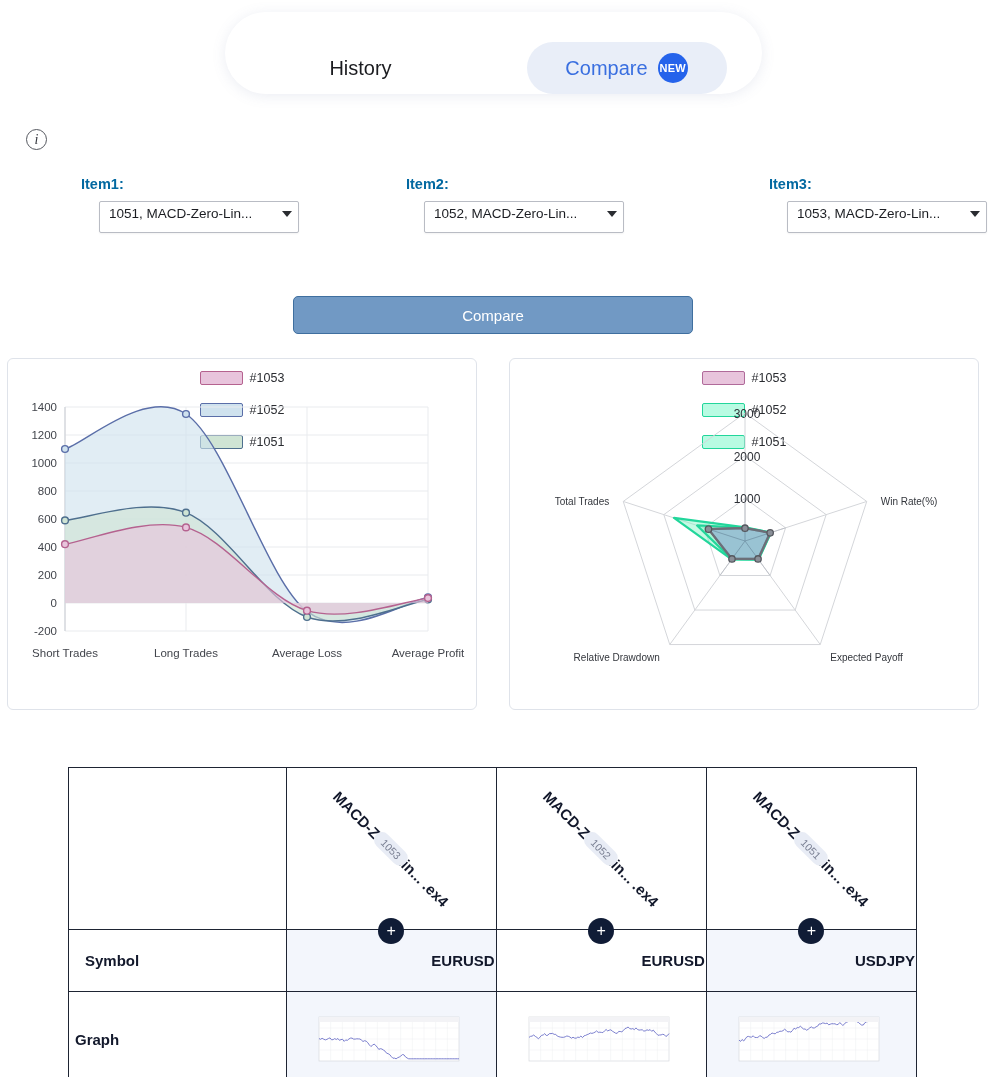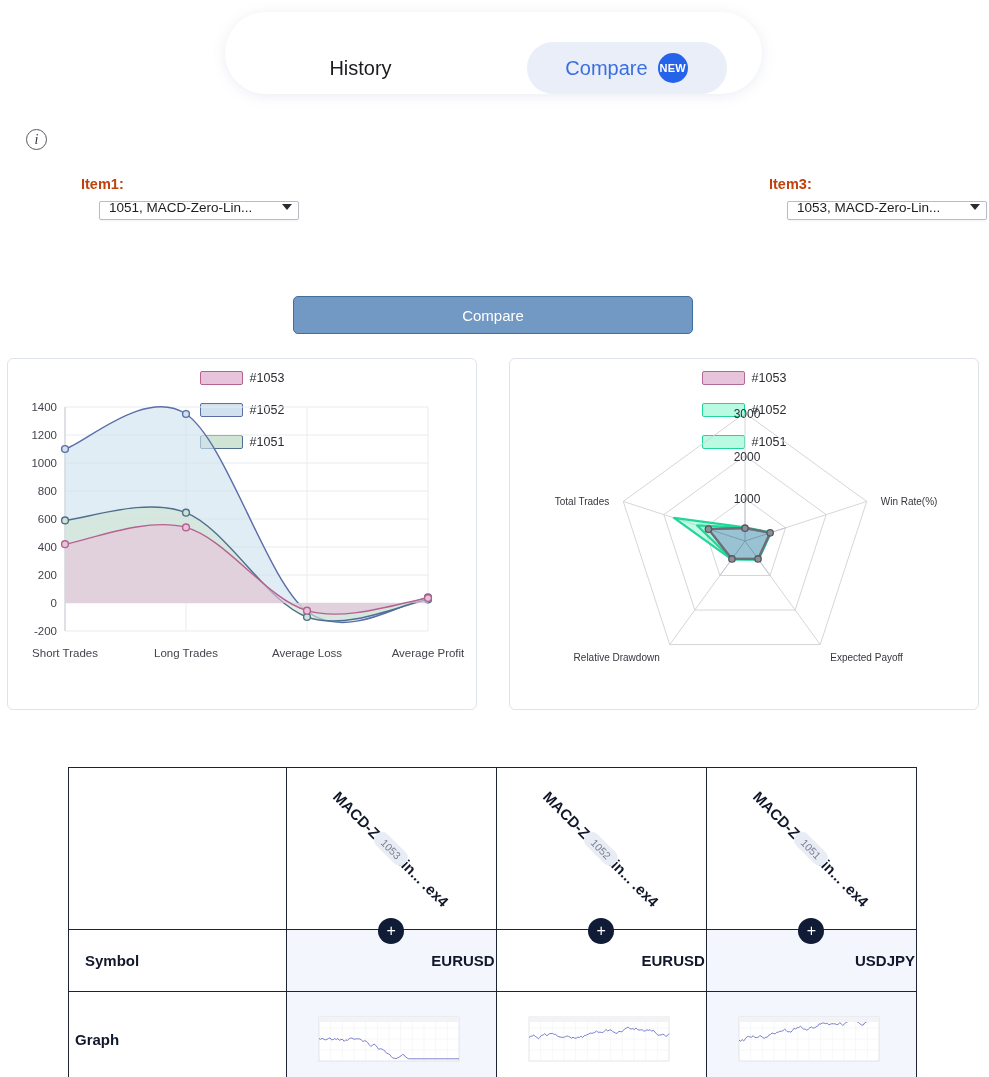--- a/index.html
+++ b/index.html
@@ -50,23 +50,23 @@
     display: flex; align-items: center; justify-content: center;
     cursor: pointer;
   }
 
   
   .selectors { position: absolute; left: 0; top: 176px; width: 989px; height: 70px; }
   .sel-group { position: absolute; }
   .sel-g1 { left: 81px; }
   .sel-g2 { left: 406px; }
   .sel-g3 { left: 769px; }
-  .sel-label { font-size: 14.5px; font-weight: bold; color: #c2410c; margin-bottom: 9px; }
+  .sel-label { font-size: 14.5px; font-weight: bold; color: #0369a1; margin-bottom: 9px; }
   .sel-box {
-    width: 200px; height: 19px;
+    width: 200px; height: 32px;
     background: #ffffff;
     border: 1px solid #b9bcc4;
     border-radius: 2px;
     display: flex; align-items: center;
     padding: 0 6px 7px 9px;
     font-size: 13.5px; color: #1b1d22;
     cursor: pointer;
     box-shadow: 0 1px 2px rgba(0,0,0,0.05);
   }
   .sel-g1 .sel-box { margin-left: 18px; }
@@ -163,20 +163,27 @@
 
   <div class="info-icon">
     <span>i</span>
   </div>
 
   <div class="selectors">
     <div class="sel-group sel-g1">
       <div class="sel-label">Item1:</div>
       <div class="sel-box">
         <span class="sel-value">1051, MACD-Zero-Lin...</span>
+        <span class="caret"></span>
+      </div>
+    </div>
+    <div class="sel-group sel-g2">
+      <div class="sel-label">Item2:</div>
+      <div class="sel-box">
+        <span class="sel-value">1052, MACD-Zero-Lin...</span>
         <span class="caret"></span>
       </div>
     </div>
     <div class="sel-group sel-g3">
       <div class="sel-label">Item3:</div>
       <div class="sel-box">
         <span class="sel-value">1053, MACD-Zero-Lin...</span>
         <span class="caret"></span>
       </div>
     </div>

